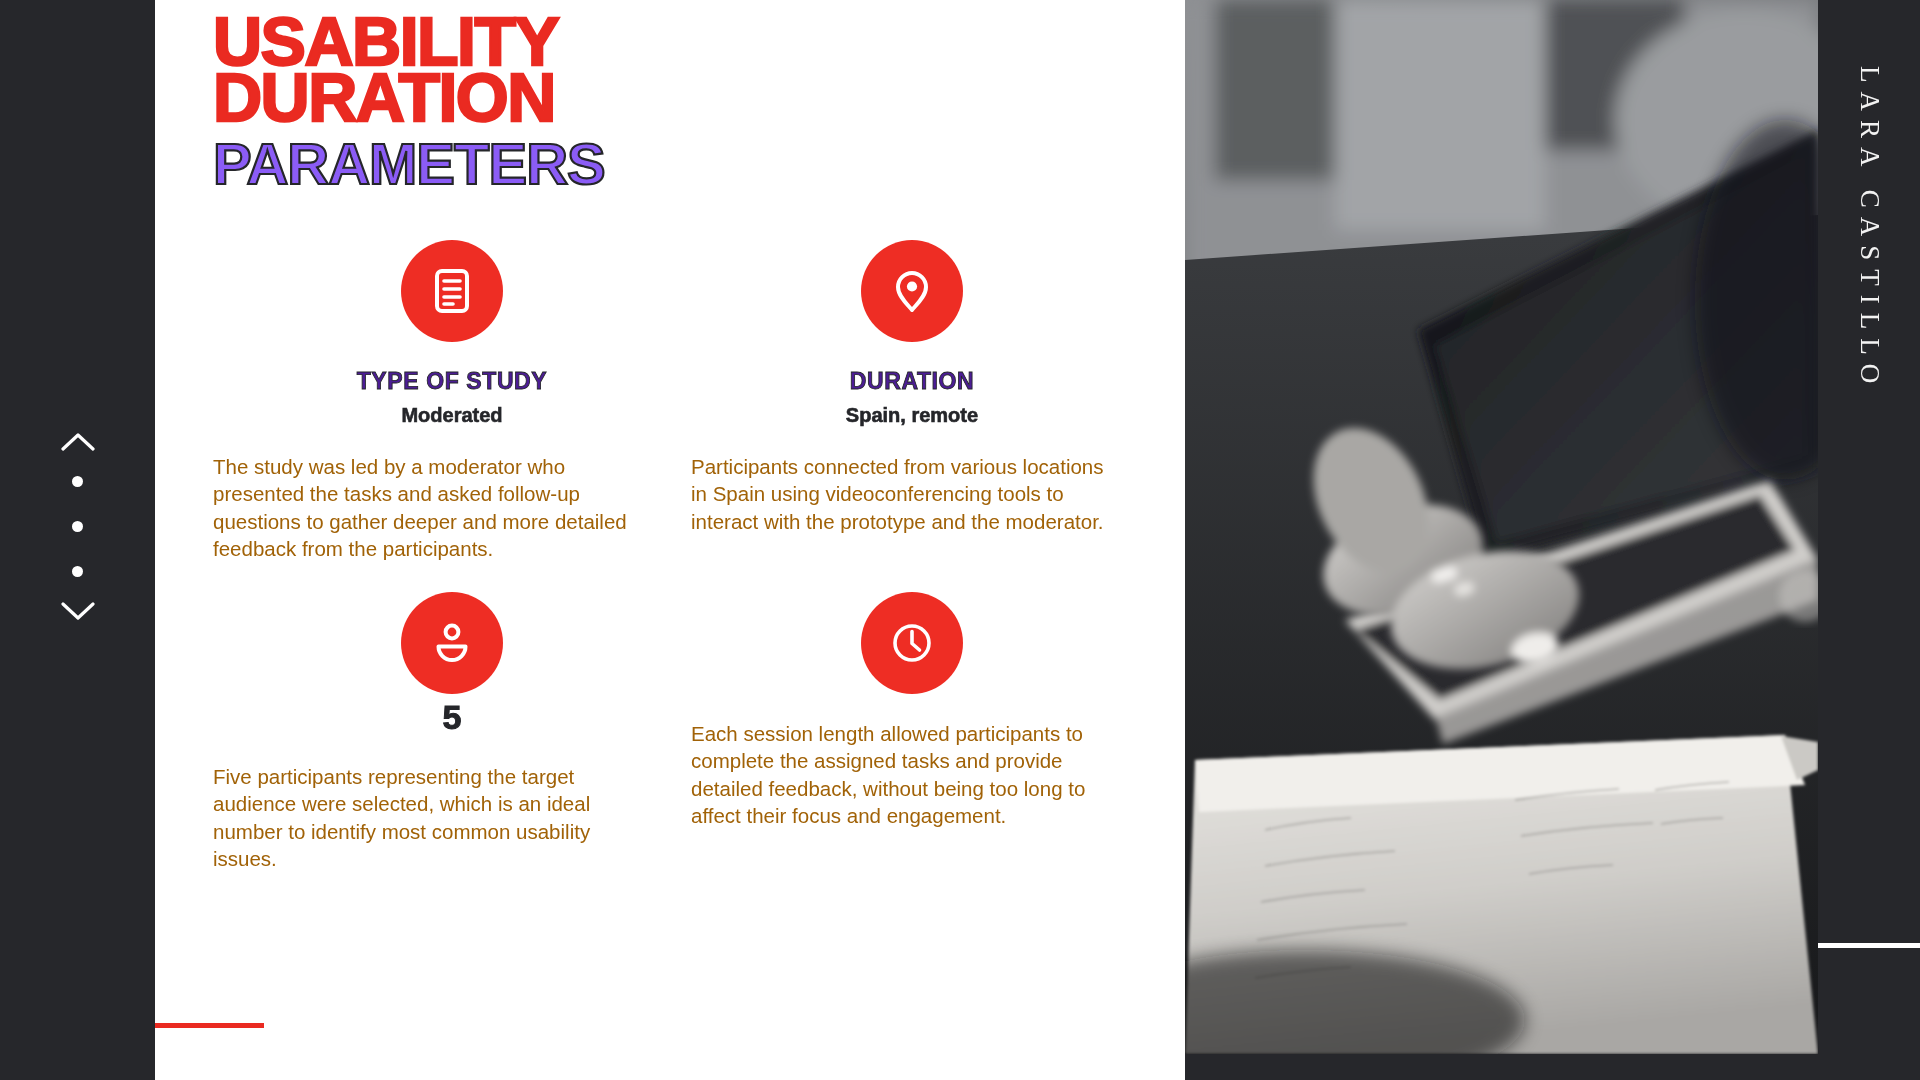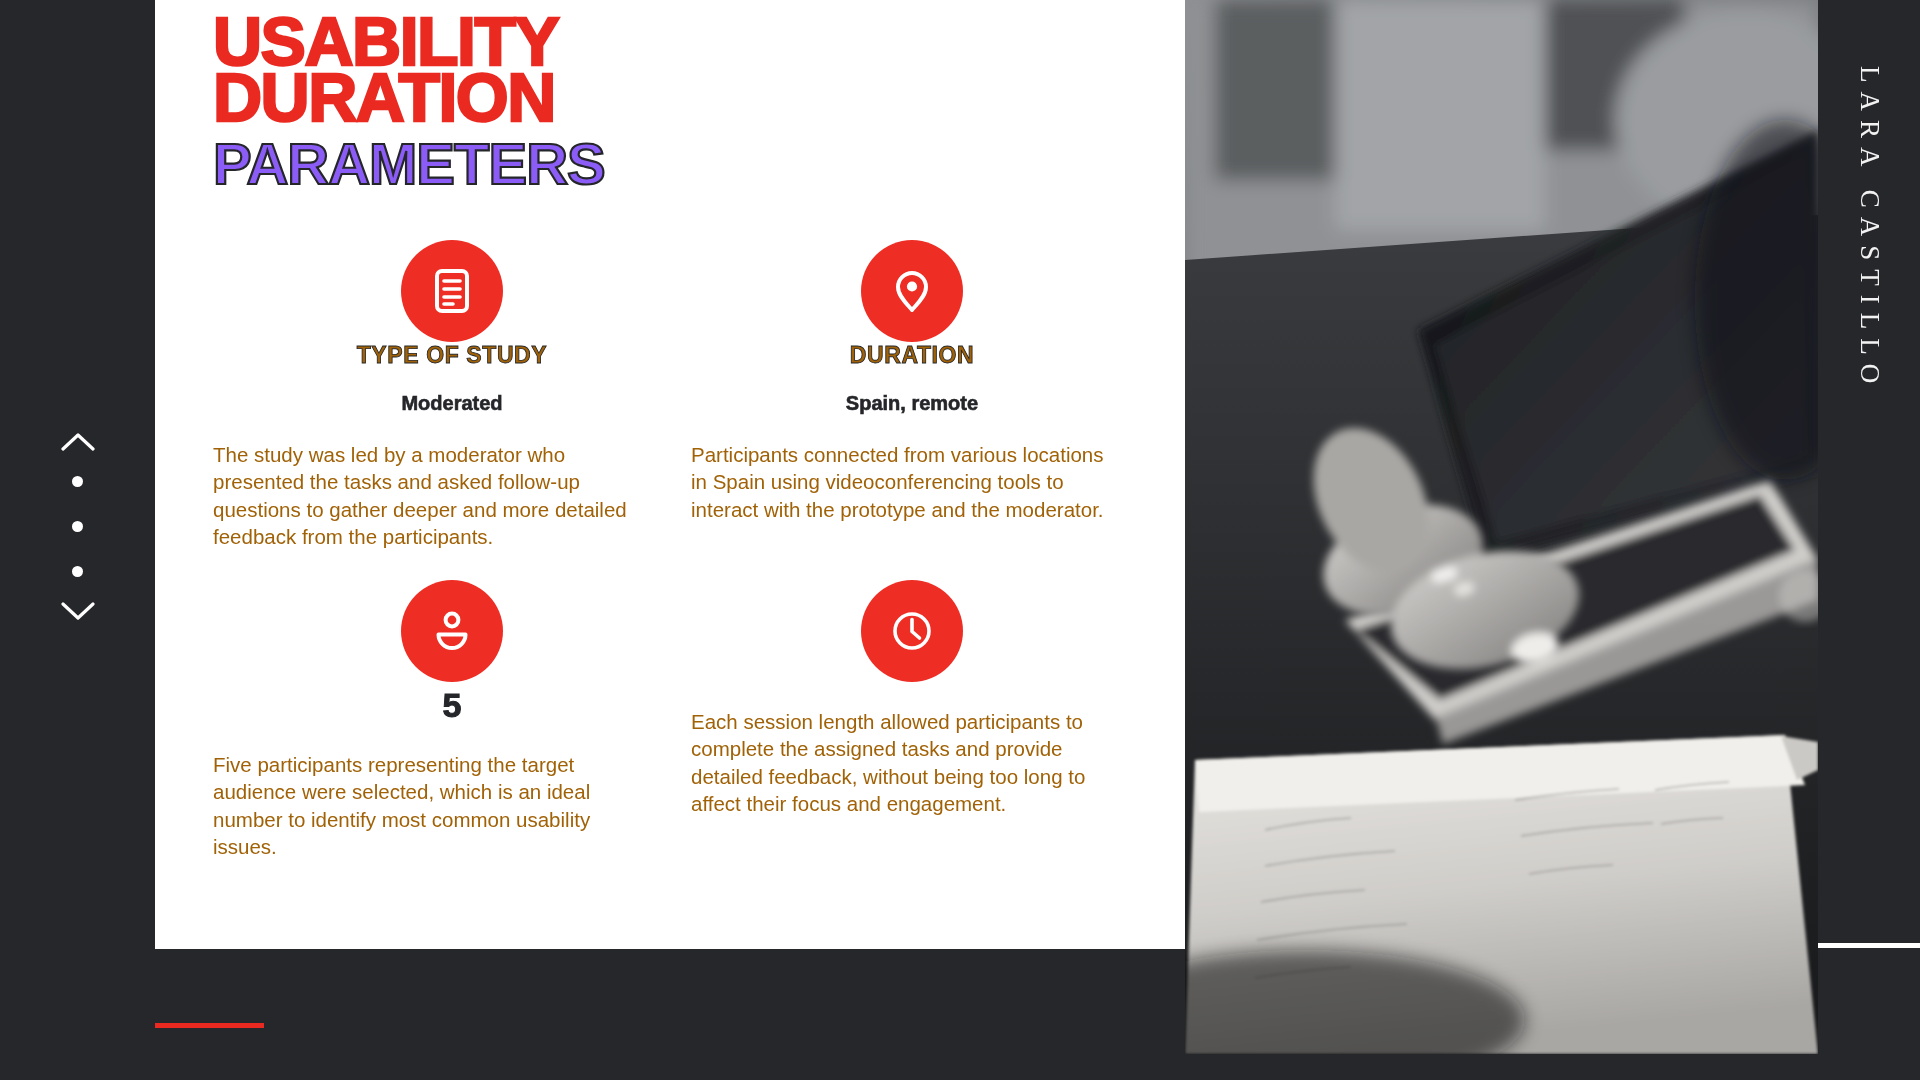--- a/index.html
+++ b/index.html
@@ -19,21 +19,21 @@
     position:absolute; left:0; top:432px; width:155px;
     display:flex; flex-direction:column; align-items:center;
   }
   .chev { width:34px; height:20px; display:block; }
   .chev svg { display:block; }
   .dotcol { display:flex; flex-direction:column; align-items:center; gap:34px; margin:24px 0; }
   .dot { width:11px; height:11px; border-radius:50%; background:#ffffff; }
 
   
   .panel {
-    position:absolute; left:155px; top:0; width:1030px; height:949px;
+    position:absolute; left:155px; top:0; width:1030px; height:1080px;
     background:#ffffff; z-index:2;
   }
 
   .title-block { position:absolute; left:58px; top:14px; }
   .t-red {
     color:#ea2a21; font-size:68px; line-height:0.82;
     font-weight:700; letter-spacing:-1.5px;
     font-family:"Liberation Sans", sans-serif;
     -webkit-text-stroke:2.4px #ea2a21;
   }
@@ -54,27 +54,27 @@
   .card { position:relative; }
 
   .badge {
     width:102px; height:102px; border-radius:50%;
     background:#ee2d24; margin:0 auto;
     display:flex; align-items:center; justify-content:center;
   }
   .badge svg { display:block; }
 
   .card-title {
-    text-align:center; 
+    text-align:center; margin-top:26px;
     font-size:23px; font-weight:700; letter-spacing:0.6px;
-    color:#a16207; font-family:"Liberation Sans", sans-serif;
+    color:#4c1d95; font-family:"Liberation Sans", sans-serif;
     -webkit-text-stroke:0.85px #25262a;
   }
   .card-value {
-    text-align:center; margin-top:23px;
+    text-align:center; margin-top:9px;
     font-size:20px; font-weight:700; color:#25262a;
     font-family:"Liberation Sans", sans-serif;
     -webkit-text-stroke:0.6px #25262a;
   }
   .card-value.big { font-size:34px; margin-top:4px; -webkit-text-stroke:1px #25262a; }
 
   .card-body {
     margin-top:26px; font-size:20.5px; line-height:1.33;
     color:#a16207; font-family:"Liberation Sans", sans-serif;
     max-width:432px;

